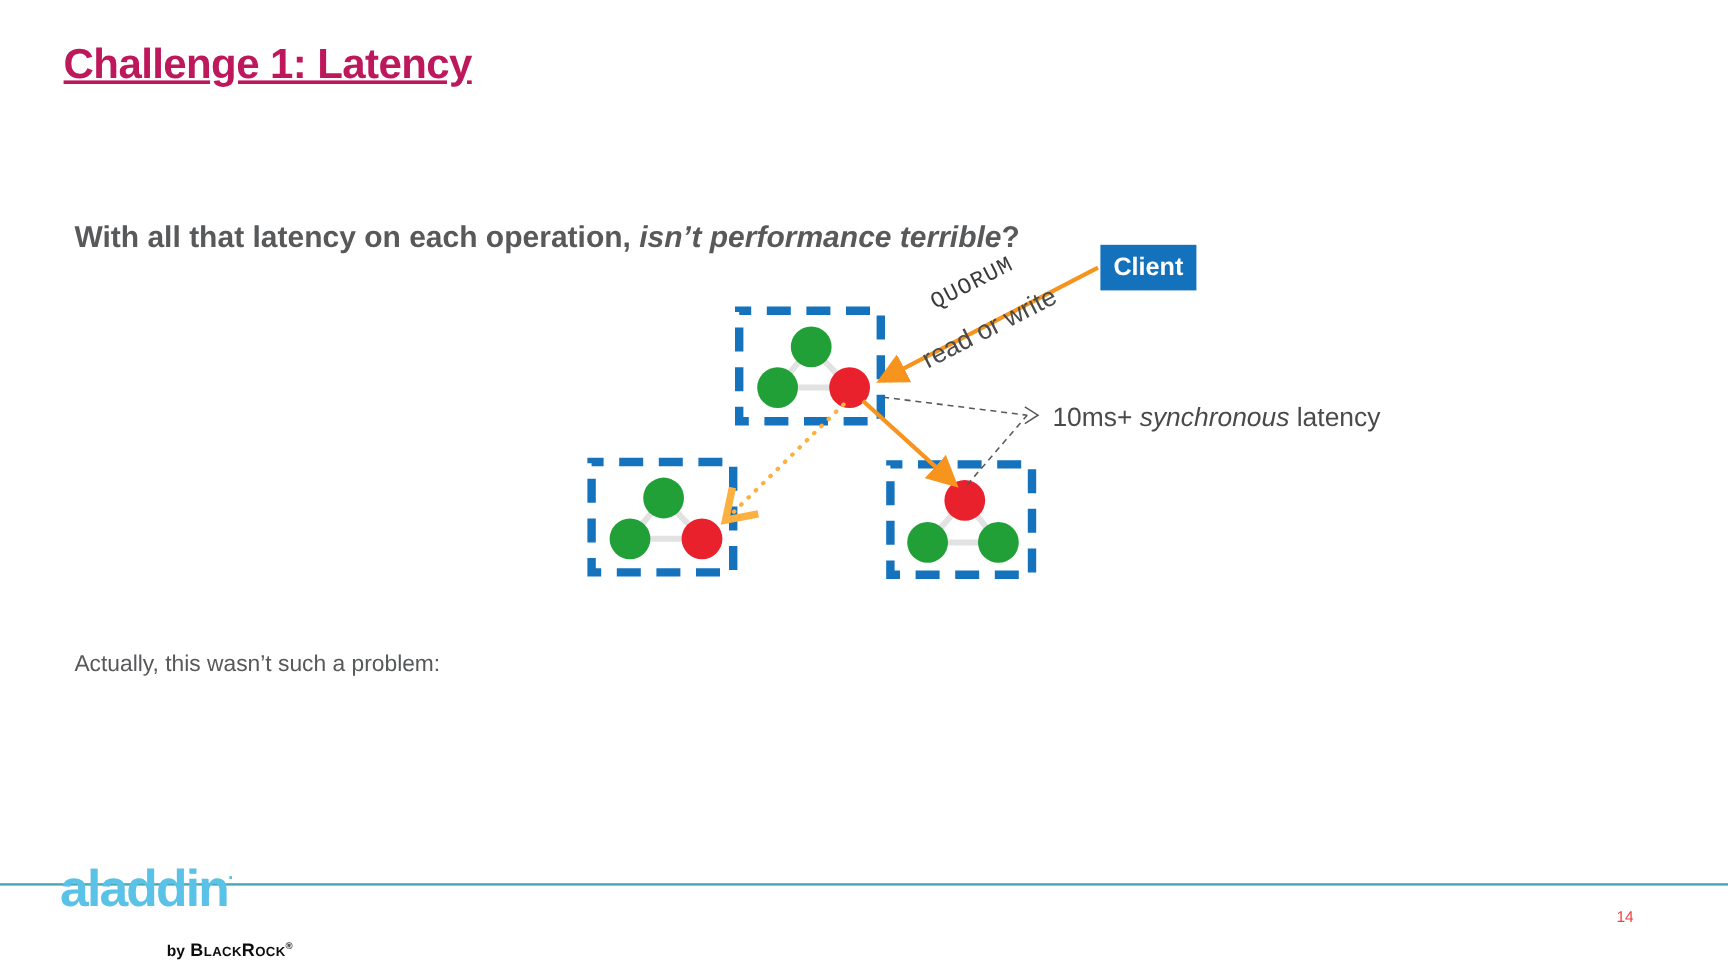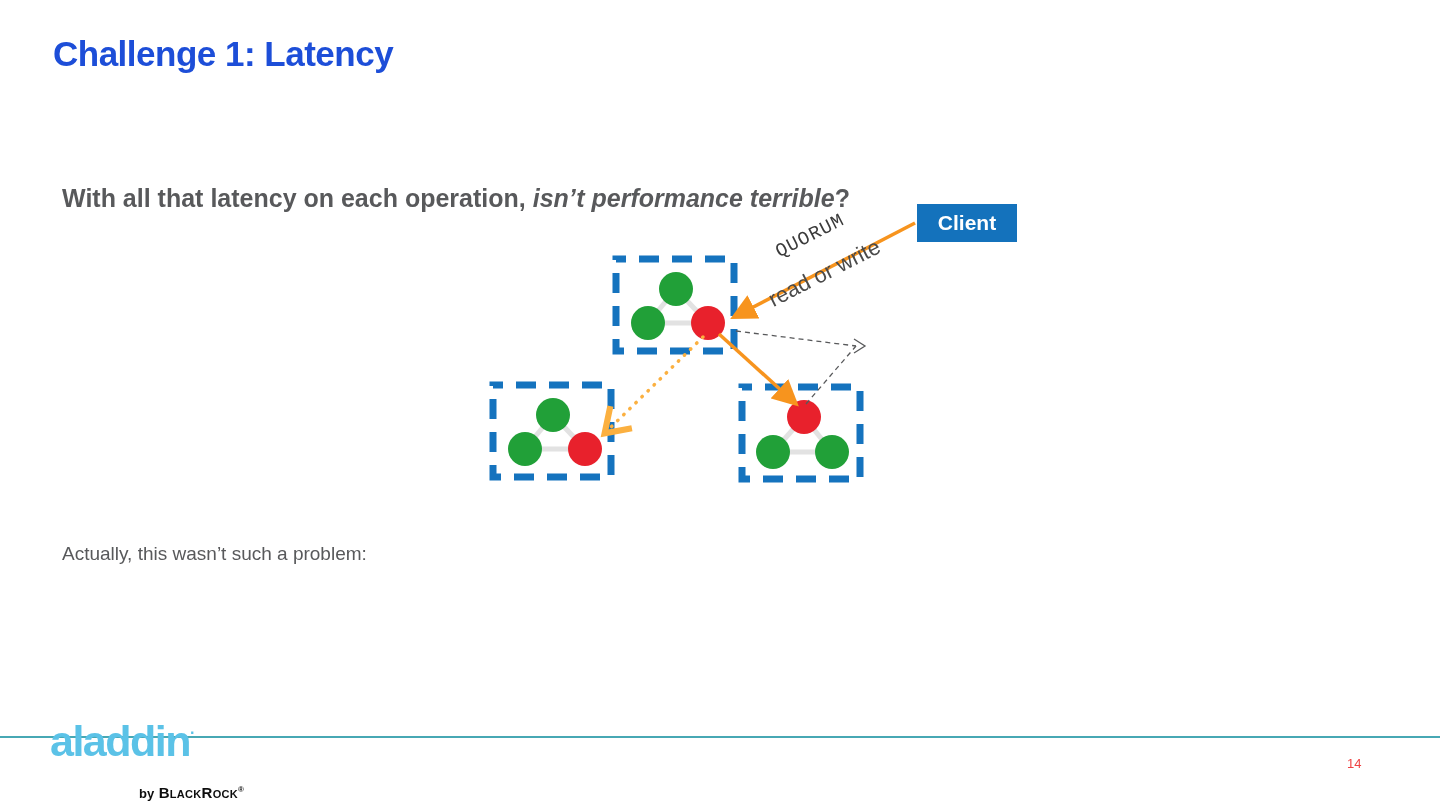--- a/index.html
+++ b/index.html
@@ -16,21 +16,21 @@
     position:absolute; left:62px; top:138px;
     font-size:25px; font-weight:bold; color:#58595B;margin-top:46px;
   }
   .subtitle em { font-style:italic; }
   .diagram { position:absolute; inset:0; }
   .cluster { position:absolute; overflow:visible; }
   .cluster-border { fill:none; stroke-width:7; stroke-dasharray:20 13; stroke-dashoffset:10; }
   .conn { stroke:#E2E2E2; stroke-width:5; }
   .overlay { position:absolute; left:0; top:0; pointer-events:none; }
   .client-box {
-    position:absolute; left:917px; top:204px; width:100px; height:38px;
+    position:absolute; left:917px; top:204px; width:80px; height:38px;
     display:flex; align-items:center; justify-content:center;
     color:#ffffff; font-weight:bold; font-size:21px;
   }
   .edge-label { position:absolute; white-space:nowrap; transform-origin:0 50%; transform:rotate(-27deg); }
   .edge-label.quorum {
     left:777px; top:242px; font-family:"Liberation Mono", monospace;
     font-size:19px; color:#3b3b3b; letter-spacing:1px;
   }
   .edge-label.rw { left:770px; top:288px; font-size:22px; color:#4a4a4a; }
   .annotation { position:absolute; left:877px; top:335px; font-size:22px; color:#4a4a4a; white-space:nowrap; }
@@ -51,21 +51,21 @@
   .byline .by { font-size:13px; font-weight:600;padding-left:44px; }
   .byline .brand { font-size:15px; font-weight:bold; font-variant:small-caps; letter-spacing:0.3px;text-align:right; }
   .byline .reg { font-size:8px; vertical-align:6px; font-weight:bold; }
   .page-number { position:absolute; left:1347px; top:756px; font-size:13px; color:#ef4444; }
 </style>
 </head>
 <body>
 
 <div class="slide">
 
-  <h1 class="slide-title" style="color: #1d4ed8;">Challenge 1: Latency</h1>
+  <h1 class="slide-title" style="color: #be185d; text-decoration: underline;">Challenge 1: Latency</h1>
 
   <p class="subtitle"><span>With all that latency on each operation, </span><em>isn’t performance terrible</em><span>?</span></p>
 
   <div class="diagram">
 
     <svg class="cluster" style="left:612px; top:255px;" width="126" height="100" viewBox="0 0 126 100">
       <rect class="cluster-border" x="4" y="4" width="118" height="92" stroke="#1573BE"></rect>
       <line class="conn" x1="64" y1="34" x2="36" y2="68"></line>
       <line class="conn" x1="64" y1="34" x2="96" y2="68"></line>
       <line class="conn" x1="36" y1="68" x2="96" y2="68"></line>
@@ -113,20 +113,21 @@
       <line x1="736" y1="331" x2="856" y2="346" stroke-width="1.3" stroke-dasharray="5 4" stroke="#58595B"></line>
       <line x1="806" y1="404" x2="856" y2="346" stroke-width="1.3" stroke-dasharray="5 4" stroke="#58595B"></line>
       <polyline points="854,339 865,346 854,353" fill="none" stroke-width="1.3" stroke="#58595B"></polyline>
     </svg>
 
     <div class="client-box" style="background: rgb(20, 114, 188);">Client</div>
 
     <div class="edge-label quorum">QUORUM</div>
     <div class="edge-label rw">read or write</div>
 
+    <div class="annotation"><span>10ms+ </span><em>synchronous</em><span> latency</span></div>
   </div>
 
   <h2 class="section-heading">Actually, this wasn’t such a problem:</h2>
 
 
   <footer>
     <div class="footer-line" style="background: rgb(71, 168, 180);"></div>
     <div class="logo">
       <span class="logo-text" style="color: rgb(91, 194, 231);">aladdin</span><sup class="logo-mark" style="color: rgb(91, 194, 231);">·</sup>
     </div>

